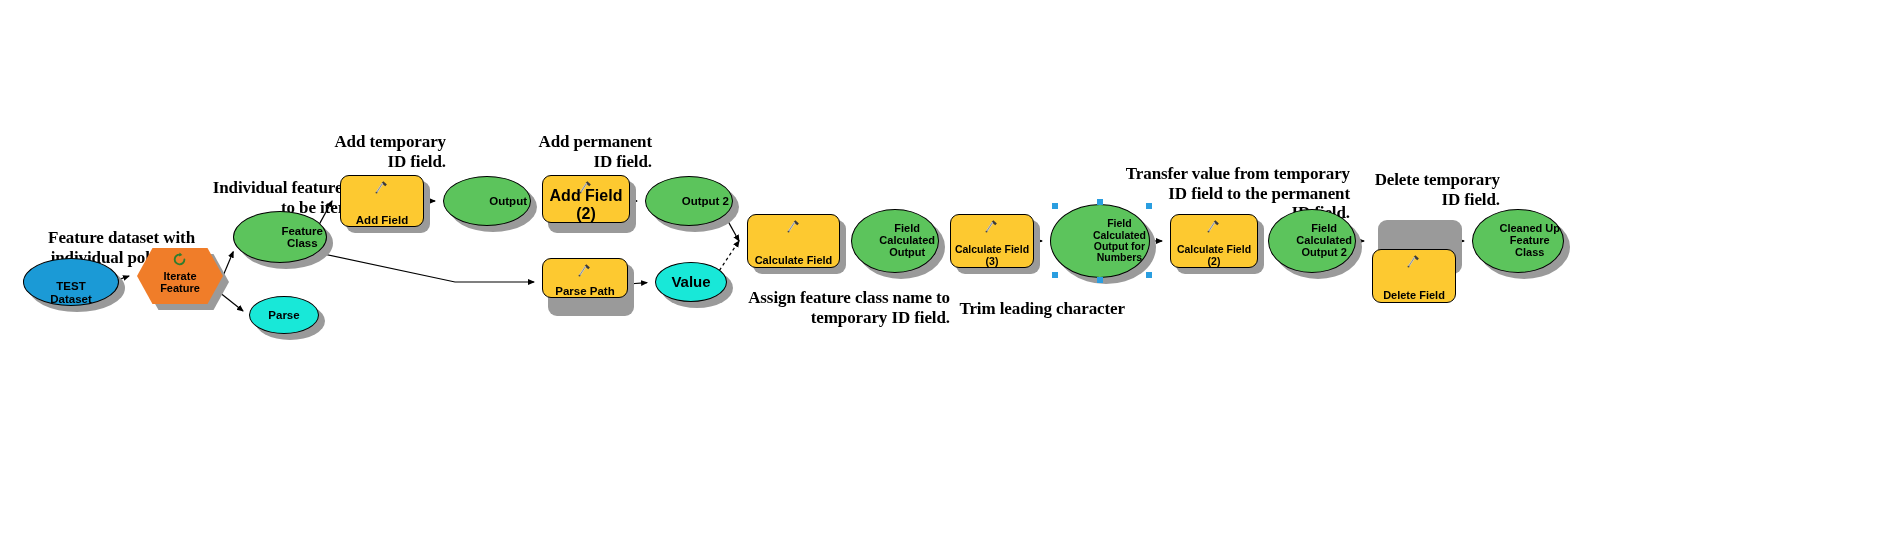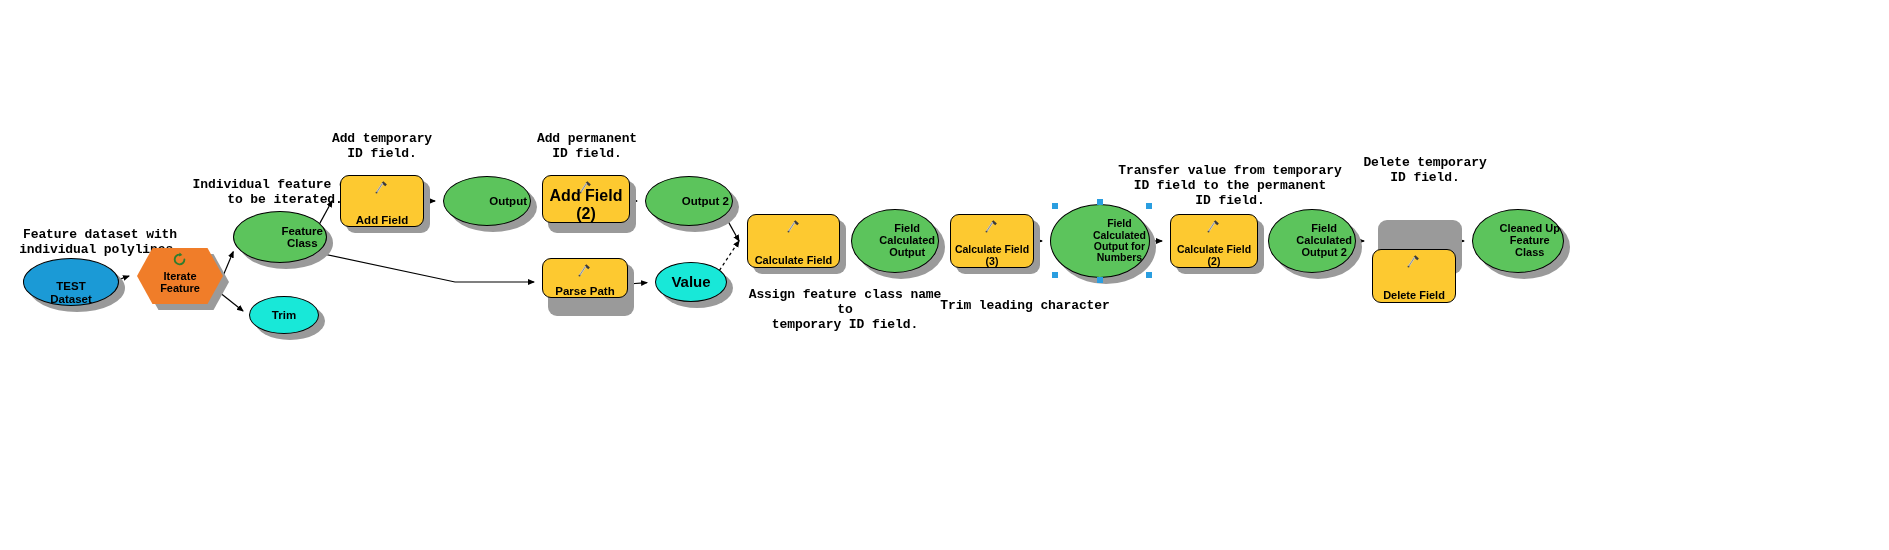--- a/index.html
+++ b/index.html
@@ -25,23 +25,23 @@
   
   .hexa{background:#f07d29;border:0;
         clip-path:polygon(18% 0,82% 0,100% 50%,82% 100%,18% 100%,0 50%);}
   .hexa-shadow{background:#9b9b9b;border:0;
         clip-path:polygon(18% 0,82% 0,100% 50%,82% 100%,18% 100%,0 50%);}
 
   .shadow{position:absolute;background:#9a9a9a;z-index:0;}
   .shadow.oval{border:0;border-radius:50%;}
   .shadow.tool{border:0;border-radius:9px;background:#9a9a9a;}
 
-  .label{position:absolute;color:#000;font-weight:bold;text-align:center;
-         font-family:Liberation Mono, monospace;line-height:1.15;
-         font-size:13px;letter-spacing:-0.1px;}
+  .label{position:absolute;color:#000;font-weight:bold;text-align:right;
+         font-family:Liberation Serif, serif;line-height:1.15;
+         font-size:17px;letter-spacing:-0.1px;}
 
   .icon-hammer{position:absolute;left:50%;transform:translateX(-50%);top:4px;
                width:18px;height:16px;}
   .icon-loop{position:absolute;left:50%;transform:translateX(-50%);top:4px;
              width:16px;height:15px;}
 
   .handle{position:absolute;width:6px;height:6px;background:#2a9ee0;z-index:40;}
 
   .nodetext{position:relative;z-index:5;padding:0 3px;}
 </style>
@@ -106,21 +106,21 @@
         <span class="icon-loop"><svg viewBox="0 0 18 17" width="16" height="15">
   <path d="M14 8.5 A5.5 5.5 0 1 1 9 3" stroke="#2f7d2f" stroke-width="2.1" fill="none" stroke-linecap="round"></path>
   <path d="M8.6 0.6 L11.6 3.3 L7.8 5.0 Z" fill="#2f7d2f"></path>
 </svg></span>
         <span class="nodetext">Iterate<br>Feature</span>
       </div>
       <div class="node oval green" style="left: 233px; top: 211px; width: 94px; height: 52px; font-size: 11.5px; z-index: 10;">
         <span class="nodetext">Feature<br>Class</span>
       </div>
       <div class="node oval cyan" style="left: 249px; top: 296px; width: 70px; height: 38px; font-size: 11.5px; z-index: 10;">
-        <span class="nodetext">Trim</span>
+        <span class="nodetext">Parse</span>
       </div>
       <div class="node tool" style="left: 340px; top: 175px; width: 84px; height: 52px; font-size: 11.5px; z-index: 10; padding-top: 12px;">
         <span class="icon-hammer"><svg viewBox="0 0 20 18" width="18" height="16">
   <path d="M11.5 1.5 L15.5 5 L13.6 6.9 L9.6 3.4 Z" fill="#3a3a3a"></path>
   <path d="M10.2 4.4 L4.2 13.6" stroke="#cfcfcf" stroke-width="2.1" stroke-linecap="round"></path>
   <path d="M10.2 4.4 L4.2 13.6" stroke="#6b6b6b" stroke-width="0.7" stroke-linecap="round"></path>
   <circle cx="3.8" cy="14.2" r="1.1" fill="#4a4a4a"></circle>
 </svg></span>
         <span class="nodetext">Add Field</span>
       </div>
@@ -201,21 +201,21 @@
       </div>
     </div>
   <div id="label-layer">
       <div class="label" style="left: 5px; top: 228px; width: 190px;">Feature dataset with<br>individual polylines.</div>
       <div class="label" style="left: 190px; top: 178px; width: 190px;">Individual feature class<br>to be iterated.</div>
       <div class="label" style="left: 318px; top: 132px; width: 128px;">Add temporary<br>ID field.</div>
       <div class="label" style="left: 522px; top: 132px; width: 130px;">Add permanent<br>ID field.</div>
       <div class="label" style="left: 740px; top: 288px; width: 210px;">Assign feature class name to<br>temporary ID field.</div>
       <div class="label" style="left: 925px; top: 299px; width: 200px;">Trim leading character</div>
       <div class="label" style="left: 1110px; top: 164px; width: 240px;">Transfer value from temporary<br>ID field to the permanent<br>ID field.</div>
-      <div class="label" style="left: 1350px; top: 156px; width: 150px;">Delete temporary<br>ID field.</div>
+      <div class="label" style="left: 1350px; top: 170px; width: 150px;">Delete temporary<br>ID field.</div>
     </div>
   <div id="handle-layer">
       <div class="handle" style="left: 1052px; top: 203px; background: rgb(42, 158, 224);"></div>
       <div class="handle" style="left: 1097px; top: 199px; background: rgb(42, 158, 224);"></div>
       <div class="handle" style="left: 1146px; top: 203px; background: rgb(42, 158, 224);"></div>
       <div class="handle" style="left: 1052px; top: 272px; background: rgb(42, 158, 224);"></div>
       <div class="handle" style="left: 1097px; top: 277px; background: rgb(42, 158, 224);"></div>
       <div class="handle" style="left: 1146px; top: 272px; background: rgb(42, 158, 224);"></div>
     </div>
 

